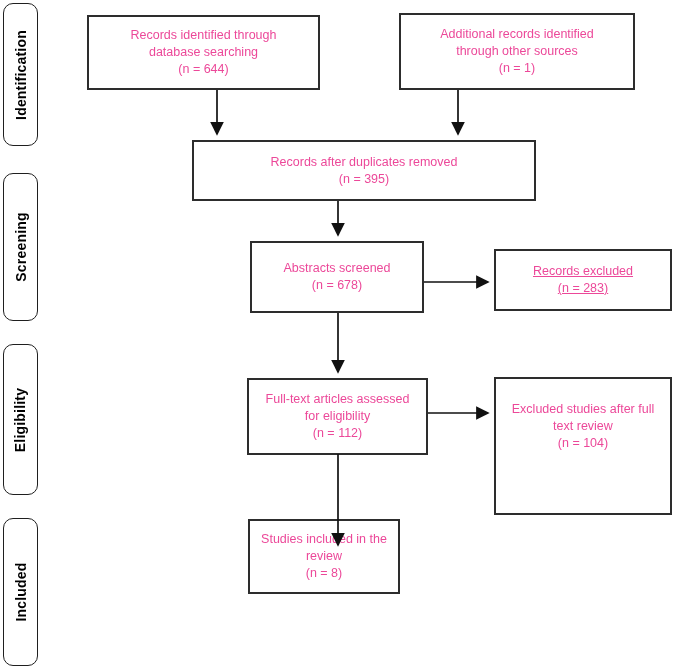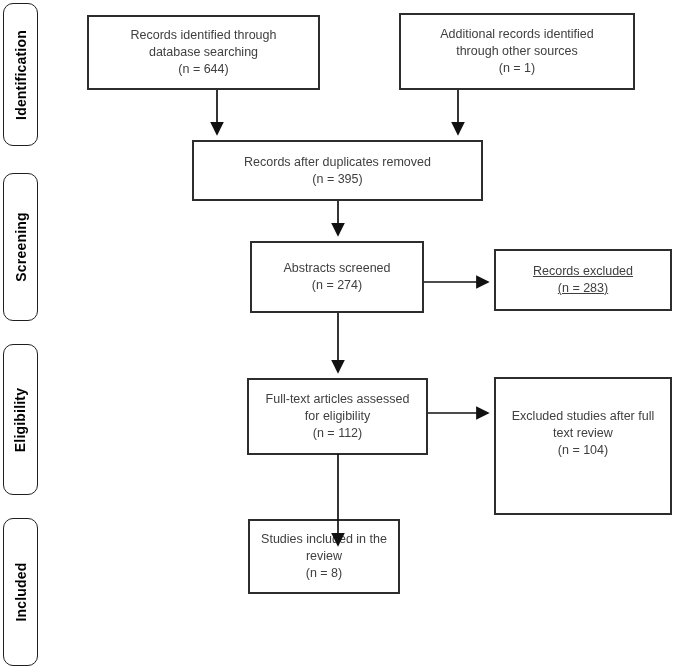--- a/index.html
+++ b/index.html
@@ -19,27 +19,27 @@
     position: absolute;
     box-sizing: border-box;
     border: 2px solid #2d2d2d;
     background: #ffffff;
     display: flex;
     align-items: center;
     justify-content: center;
     text-align: center;
     font-size: 12.5px;
     line-height: 17px;
-    color: #404040;
+    color: #ec4899;
     white-space: pre-line;
     padding: 2px 6px;
   }
   .fbox.top-align {
     align-items: flex-start;
-    padding-top: 29px;
+    padding-top: 22px;
   }
   .stage {
     position: absolute;
     box-sizing: border-box;
     border: 1.6px solid #1f1f1f;
     border-radius: 10px;
     background: #ffffff;
     display: flex;
     align-items: center;
     justify-content: center;
@@ -84,25 +84,25 @@
   </div>
 
   <div class="fbox" style="left:87px; top:15px; width:233px; height:75px;">Records identified through
 database searching
 (n = 644)</div>
 
   <div class="fbox" style="left:355px; top:13px; width:236px; height:77px;margin-left:44px;">Additional records identified
 through other sources
 (n = 1)</div>
 
-  <div class="fbox" style="left:192px; top:140px; width:291px; height:61px;">Records after duplicates removed
+  <div class="fbox" style="left:192px; top:140px; width:344px; height:61px;">Records after duplicates removed
 (n = 395)</div>
 
   <div class="fbox" style="left:250px; top:241px; width:174px; height:72px;">Abstracts screened
-(n = 274)</div>
+(n = 678)</div>
 
   <div class="fbox" style="left:494px; top:249px; width:178px; height:62px;text-decoration:underline;">Records excluded
 (n = 283)</div>
 
   <div class="fbox" style="left:247px; top:378px; width:181px; height:77px;">Full-text articles assessed
 for eligibility
 (n = 112)</div>
 
   <div class="fbox top-align" style="left:494px; top:377px; width:178px; height:138px;">Excluded studies after full
 text review

